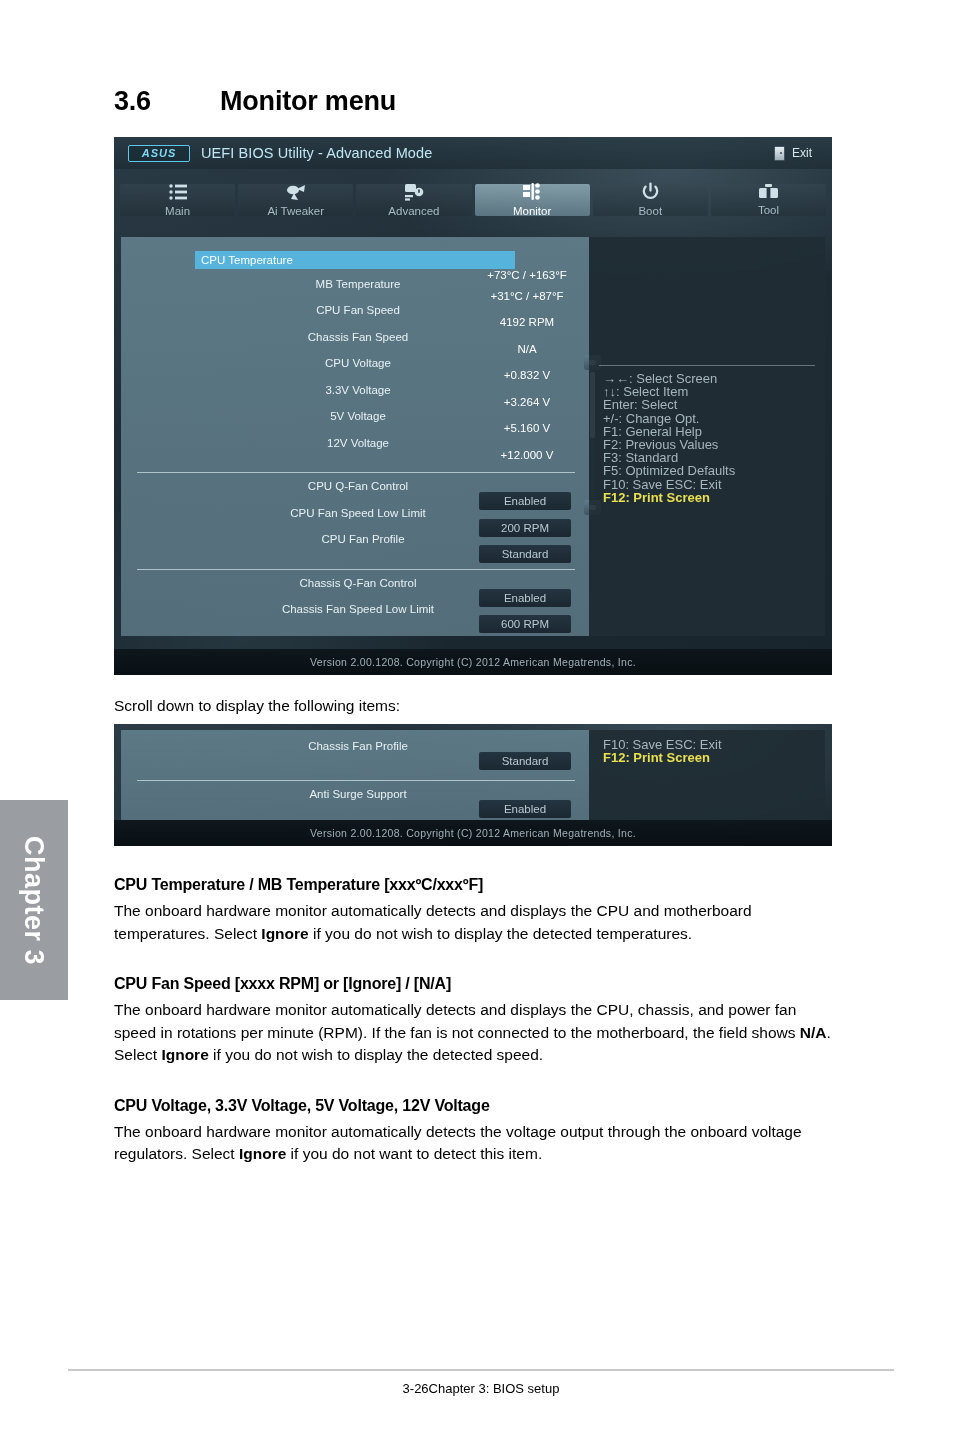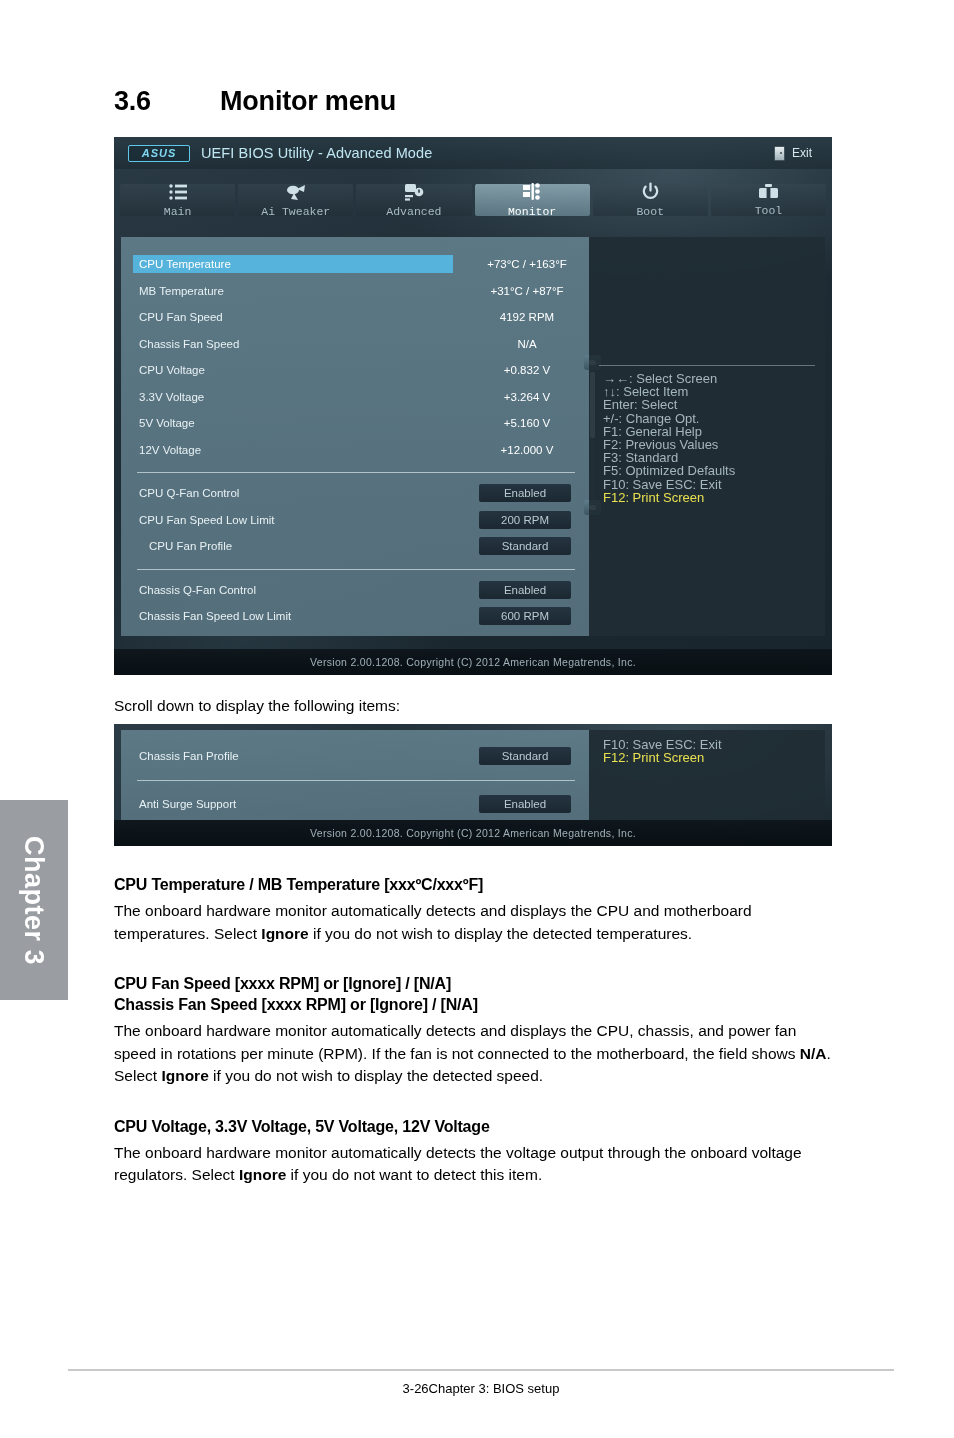--- a/index.html
+++ b/index.html
@@ -136,21 +136,20 @@
     border-radius: 50%;
   }
 
   
   .bios-nav {
     position: relative;
     display: flex;
     height: 62px;
     padding: 15px 6px;
     gap: 3px;
-    font-family: Liberation Mono, monospace;
   }
   .nav-tab {
     flex: 1;
     display: flex;
     flex-direction: column;
     align-items: center;
     justify-content: center;
     gap: 5px;
     background: linear-gradient(180deg, rgba(56,72,82,0.55), rgba(32,46,54,0.55));
     color: #a9bcc4;
@@ -189,20 +188,21 @@
     flex: 1;
     background: rgba(31,44,52,0.92);
     padding: 10px 10px;
   }
 
   .row {
     display: flex;
     align-items: center;
     height: 26.5px;
     position: relative;
+    flex-direction: column;
   }
   .row .label {
     font-size: 11.5px;
     color: #e8f1f4;
     padding-left: 4px;
     white-space: nowrap;
   }
   .row .label.indent { padding-left: 14px; }
   .row.selected .label {
     background: #56b3dc;
@@ -279,21 +279,21 @@
     background: rgba(190,205,212,0.45);
     margin: 0 0 6px 0;
   }
   .help-list { padding-left: 4px; }
   .help-line {
     font-size: 13px;
     color: #a6b6bd;
     line-height: 13.2px;
     white-space: nowrap;
   }
-  .help-line.hl { color: #e8e050; font-weight: normal; }
+  .help-line.hl { color: #e8e050; font-weight: bold; }
 
   .bios-footer {
     position: absolute;
     left: 0; right: 0; bottom: 0;
     height: 26px;
     display: flex;
     align-items: center;
     justify-content: center;
     background: linear-gradient(180deg, rgba(13,21,26,0.92), rgba(8,14,18,0.96));
     color: #9fb0b7;
@@ -576,21 +576,20 @@
       <div class="bios-footer">Version  2.00.1208.   Copyright  (C)  2012  American  Megatrends,  Inc.</div>
     </div>
 
     <div id="doc-sections">
         <div class="sec">
           <h2 class="doc-h">CPU Temperature / MB Temperature [xxxºC/xxxºF]</h2>
           <p><span>The onboard hardware monitor automatically detects and displays the CPU and motherboard temperatures. Select </span><b>Ignore</b><span> if you do not wish to display the detected temperatures.</span></p>
         </div>
         <div class="sec">
           <h2 class="doc-h">CPU Fan Speed [xxxx RPM] or [Ignore] / [N/A]</h2>
-          <h2 class="doc-h">Chassis Fan Speed [xxxx RPM] or [Ignore] / [N/A]</h2>
           <p><span>The onboard hardware monitor automatically detects and displays the CPU, chassis, and power fan speed in rotations per minute (RPM). If the fan is not connected to the motherboard, the field shows </span><b>N/A</b><span>. Select </span><b>Ignore</b><span> if you do not wish to display the detected speed.</span></p>
         </div>
         <div class="sec">
           <h2 class="doc-h">CPU Voltage, 3.3V Voltage, 5V Voltage, 12V Voltage</h2>
           <p><span>The onboard hardware monitor automatically detects the voltage output through the onboard voltage regulators. Select </span><b>Ignore</b><span> if you do not want to detect this item.</span></p>
         </div>
       </div>
 
   </div>
 

